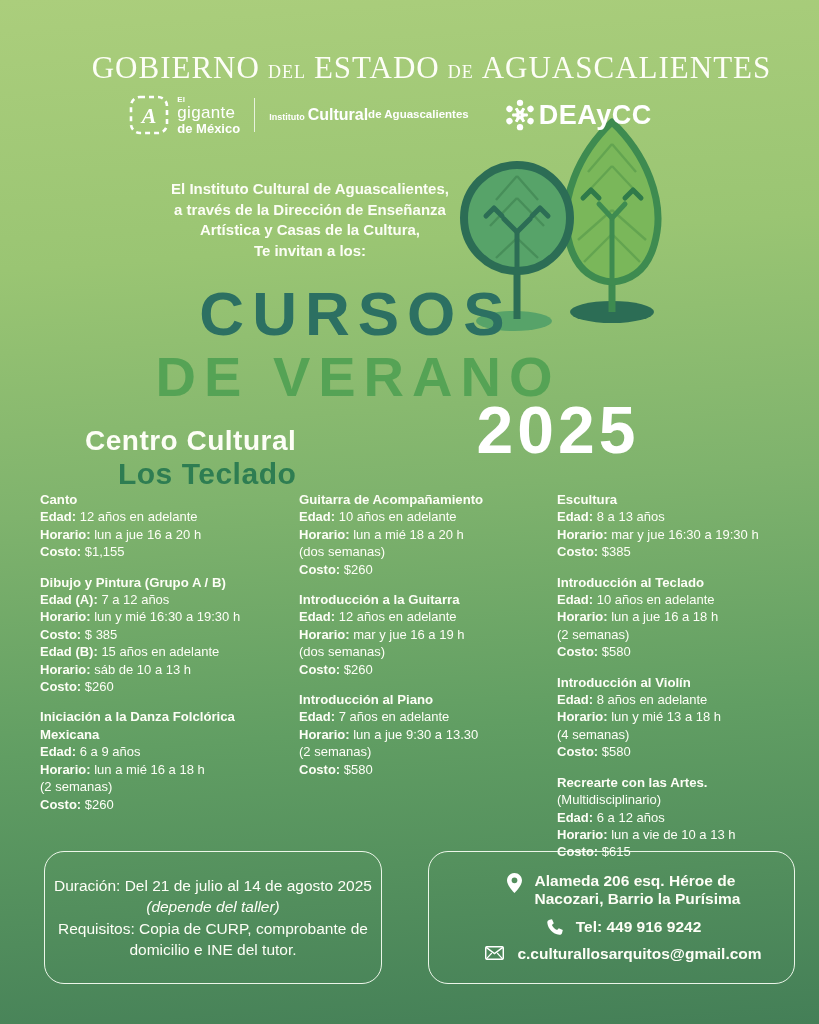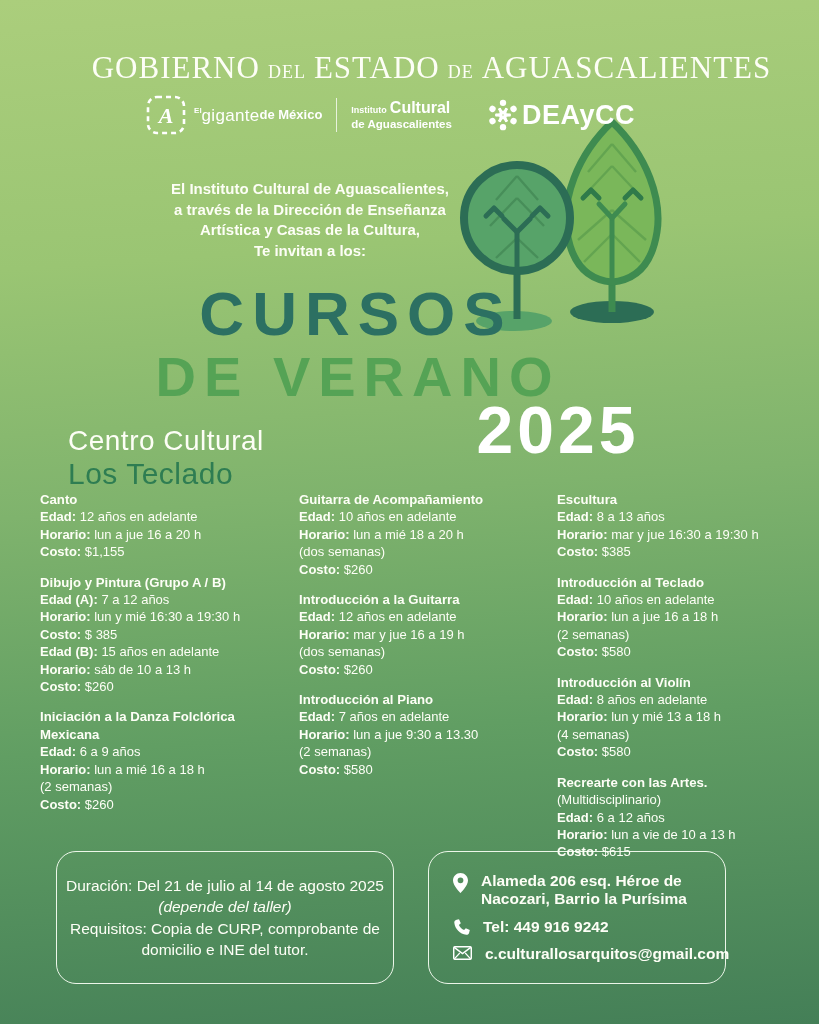--- a/index.html
+++ b/index.html
@@ -16,66 +16,66 @@
     font-family:"Liberation Serif",serif;color:#fdfef6;letter-spacing:1px;white-space:nowrap;padding-left:22px;
   }
   .gov-title .big{font-size:31px;}
   .gov-title .small{font-size:18px;padding:0 3px;}
   
   .logo-row{
     position:absolute;top:94px;left:0;width:780px;display:flex;
     justify-content:center;align-items:center;gap:14px;
   }
   .gig{display:flex;align-items:center;gap:7px;}
-  .gig-text{display:flex;flex-direction:row;line-height:1;}
+  .gig-text{display:flex;flex-direction:column;line-height:1;}
   .gig-el{font-size:8px;font-weight:bold;}
   .gig-name{font-size:17px;font-weight:normal;letter-spacing:.3px;}
   .gig-sub{font-size:13px;font-weight:bold;margin-top:1px;}
   .logo-divider{width:1px;height:34px;background:rgba(255,255,255,.75);}
-  .ica{display:flex;flex-direction:column;line-height:1.05;}
+  .ica{display:flex;flex-direction:row;line-height:1.05;}
   .ica-top{display:flex;align-items:baseline;gap:3px;}
   .ica-small{font-size:9px;font-weight:bold;}
   .ica-big{font-size:16px;font-weight:bold;}
   .ica-sub{font-size:11.5px;font-weight:bold;margin-top:1px;}
   .deaycc{display:flex;align-items:center;gap:0;margin-left:18px;}
   .deaycc-label{font-size:27px;font-weight:800;letter-spacing:.5px;}
   
   .intro{
     position:absolute;top:179px;left:60px;width:500px;text-align:center;
     font-size:15px;font-weight:bold;line-height:20.5px;color:#fdfef6;
   }
   
   .trees{position:absolute;left:452px;top:114px;}
   
   .t1{position:absolute;top:278px;left:0;width:712px;text-align:center;
       font-size:62px;font-weight:800;letter-spacing:8px;color:var(--title-dark,#2c7062);}
   .t2{position:absolute;top:344px;left:0;width:716px;text-align:center;
       font-size:56px;font-weight:800;letter-spacing:8px;color:var(--title-green,#55a355);}
   .t-year{position:absolute;top:392px;left:428px;width:260px;text-align:center;
       font-size:66px;font-weight:800;letter-spacing:4px;color:#fff;}
-  .venue{position:absolute;top:424px;left:68px;line-height:33px;font-weight:400;}
+  .venue{position:absolute;top:424px;left:85px;line-height:33px;font-weight:700;text-align:right;}
   .venue-1{font-size:28px;color:#fdfef6;letter-spacing:.5px;}
   .venue-2{font-size:30px;color:var(--venue-green,#2e7d52);letter-spacing:.5px;}
   
   .col{position:absolute;top:491px;font-size:13px;line-height:17.4px;color:#fdfef6;}
   .col-1{left:40px;width:256px;}
   .col-2{left:299px;width:252px;}
   .col-3{left:557px;width:256px;}
   .course{margin-bottom:13px;}
   .course-title{font-weight:bold;font-size:13.2px;}
   .cl-label{font-weight:bold;}
   
   .box{position:absolute;top:851px;height:133px;border:1.5px solid rgba(250,255,245,.92);
        border-radius:20px;box-sizing:border-box;}
-  .info-box{left:56px;width:338px;display:flex;flex-direction:column;
+  .info-box{left:44px;width:338px;display:flex;flex-direction:column;
        justify-content:center;text-align:center;font-size:15.5px;line-height:21.5px;
        padding:8px 6px;color:#fdfef6;}
   .info-line.italic{font-style:italic;}
-  .contact-box{left:428px;width:298px;display:flex;flex-direction:column;
-       justify-content:space-evenly;padding:10px 0 10px 24px;}
+  .contact-box{left:428px;width:367px;display:flex;flex-direction:column;
+       justify-content:space-evenly;padding:10px 0 10px 24px;align-items:center;}
   .c-row{display:flex;align-items:flex-start;gap:13px;font-size:15.5px;
        font-weight:bold;line-height:18px;color:#fdfef6;}
   .c-icon{flex:0 0 auto;margin-top:1px;}
 </style>
 </head>
 <body>
 
 <div class="poster">
 
   <svg class="trees" width="228" height="222" viewBox="0 0 228 222">

